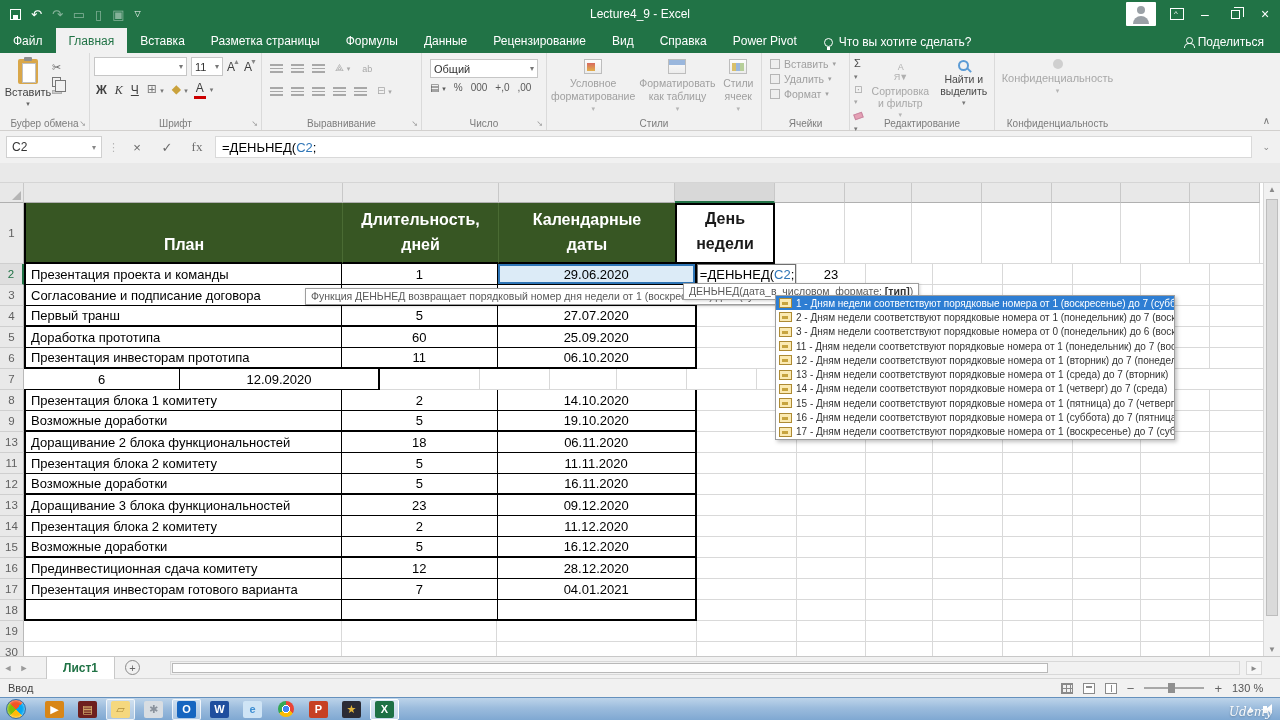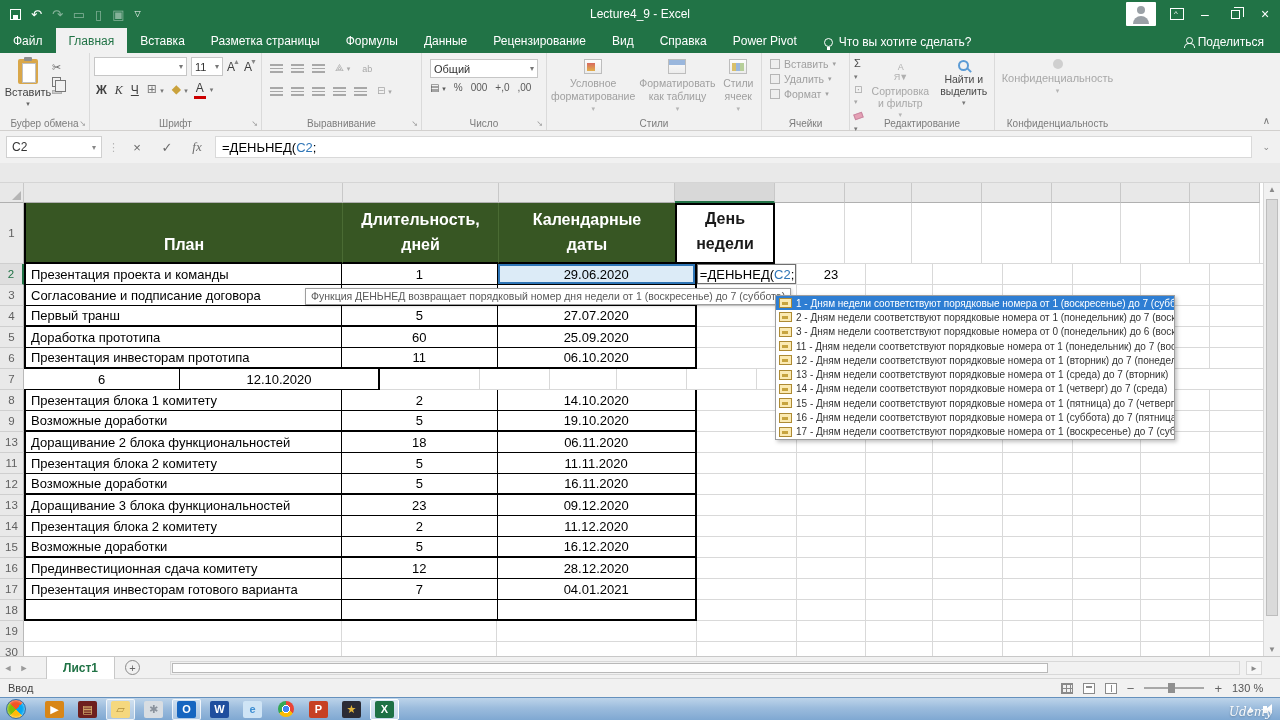--- a/index.html
+++ b/index.html
@@ -96,21 +96,21 @@
   .g-priv { width:125px; display:flex; flex-direction:column; align-items:center; gap:3px; padding-top:6px; }
   .priv-dot { width:10px; height:10px; border-radius:50%; background:#cfcfcf; }
   .chev-collapse { position:absolute; right:10px; bottom:4px; font-size:10px; color:#777; }
 
   
   #fbar { height:32px; background:#f1f1f1; display:flex; align-items:center; padding:4px 6px; gap:6px; }
   .namebox { width:96px; height:22px; background:#fff; border:1px solid #d0d0d0; display:flex; align-items:center; font-size:12px; color:#333; padding:0 5px; }
   .namebox .caret { margin-left:auto; font-size:8px; color:#888; }
   .fb-dots { color:#b5b5b5; font-size:11px; }
   .fb-btn { width:24px; text-align:center; font-size:13px; color:#6a6a6a; }
-  .fb-fx { font-style:italic; font-family:"Liberation Serif","DejaVu Serif",serif; color:#6f6f6f; }
+  .fb-fx { font-family:"Liberation Serif","DejaVu Serif",serif; color:#6f6f6f; }
   .fb-input { flex:1; height:22px; background:#fff; border:1px solid #d9d9d9; font-size:13px; display:flex; align-items:center; padding:0 6px; color:#000; }
   .refblue { color:#2e75b6; }
   .fb-exp { font-size:9px; color:#888; padding:0 4px; }
   #spacer { height:20px; background:#e9e9e9; border-bottom:1px solid #d5d5d5; }
 
   
   #sheet { height:473px; position:relative; overflow:hidden; background:#fff; }
   #colheads { display:flex; height:20px; }
   .corner { width:24px; height:20px; background:#e8e8e8; border-right:1px solid #c8c8c8; border-bottom:1px solid #b0b0b0; position:relative; }
   .corner::after { content:''; position:absolute; right:2px; bottom:2px; border-left:9px solid transparent; border-bottom:9px solid #b5b5b5; }
@@ -559,21 +559,21 @@
         <div class="cell c-g"></div>
         <div class="cell c-h"></div>
         <div class="cell c-i"></div>
         <div class="cell c-j"></div>
         <div class="cell c-k"></div>
         <div class="cell c-fill"></div>
       </div>
         <div class="srow in-table">
         <div class="rh">7</div>
         <div class="cell c-b">6</div>
-        <div class="cell c-c">12.10.2020</div>
+        <div class="cell c-c">12.09.2020</div>
         <div class="cell c-d"></div>
         <div class="cell c-e"></div>
         <div class="cell c-f"></div>
         <div class="cell c-g"></div>
         <div class="cell c-h"></div>
         <div class="cell c-i"></div>
         <div class="cell c-j"></div>
         <div class="cell c-k"></div>
         <div class="cell c-fill"></div>
       </div>
@@ -775,20 +775,23 @@
       </div>
 
     <div class="vscroll">
       <span class="vs-up">▲</span>
       <span class="vthumb"></span>
       <span class="vs-dn">▼</span>
     </div>
 
     <div class="tooltip" id="tt-desc">
       <span>Функция ДЕНЬНЕД возвращает порядковый номер дня недели от 1 (воскресенье) до 7 (суббота)</span>
+    </div>
+    <div class="tooltip" id="tt-hint">
+      <span>ДЕНЬНЕД(дата_в_числовом_формате; </span><b>[тип]</b><span>)</span>
     </div>
     <div id="dropdown">
         <div class="dd-item selected">
         <span class="enum-icon"></span>
         <span class="dd-text">1 - Дням недели соответствуют порядковые номера от 1 (воскресенье) до 7 (суббота)</span>
       </div>
         <div class="dd-item">
         <span class="enum-icon"></span>
         <span class="dd-text">2 - Дням недели соответствуют порядковые номера от 1 (понедельник) до 7 (воскресенье)</span>
       </div>

